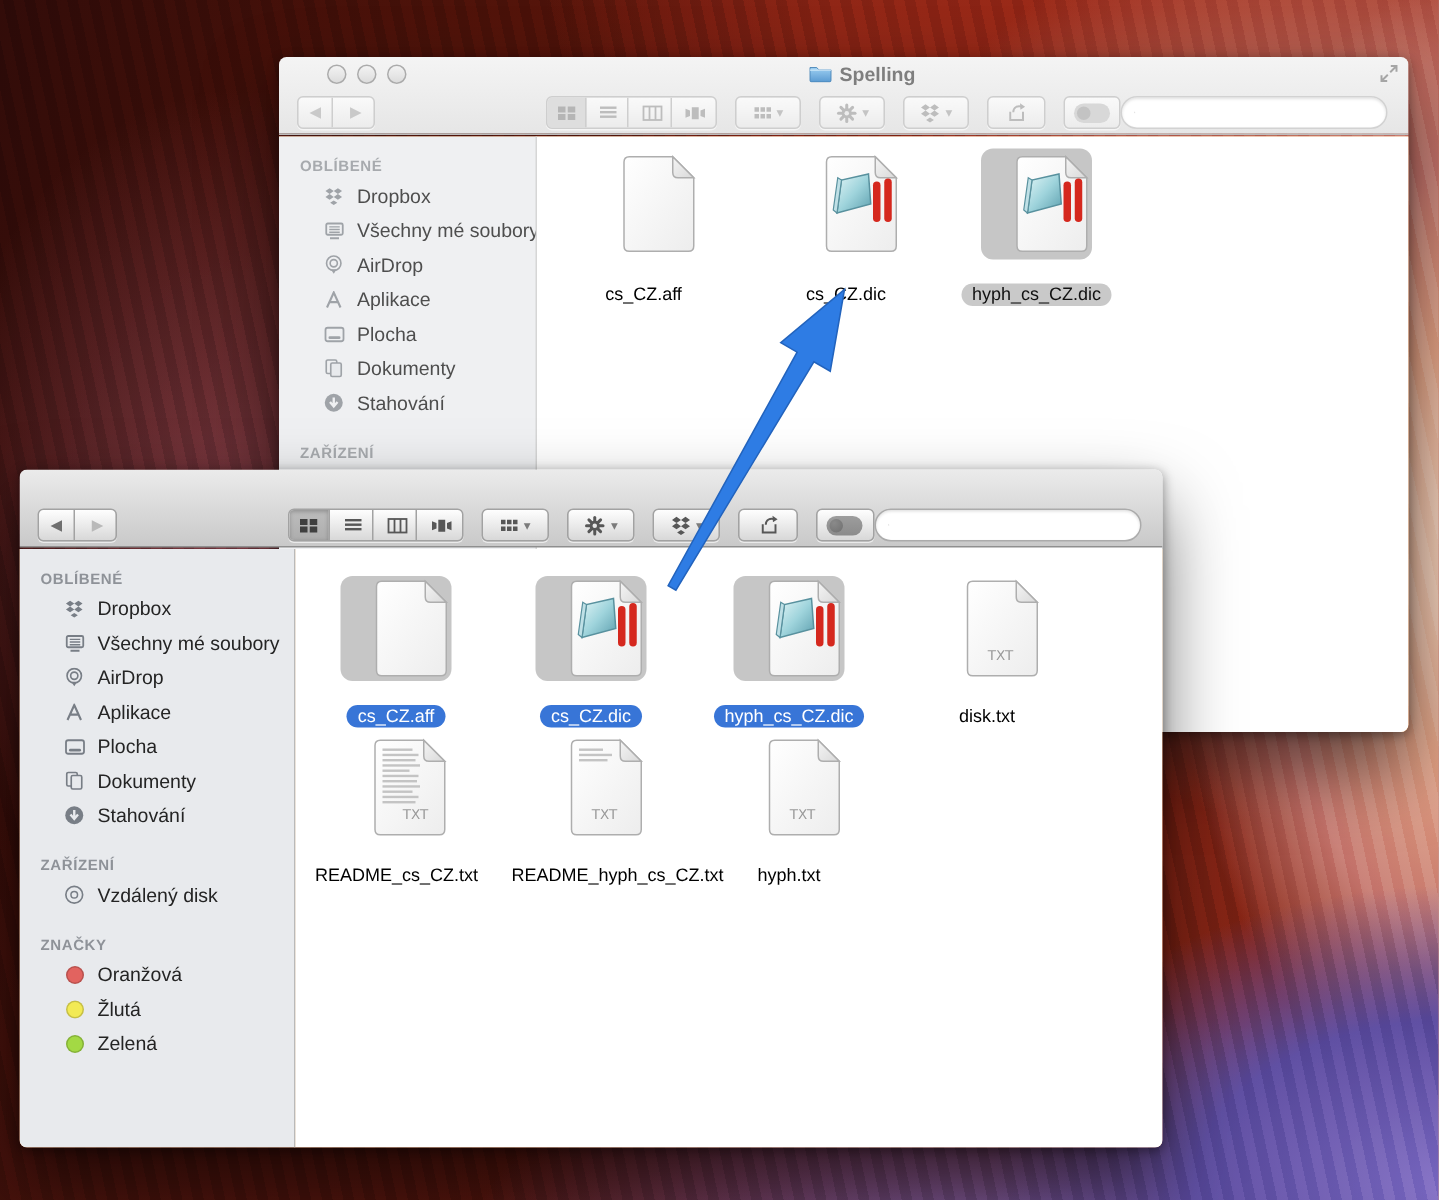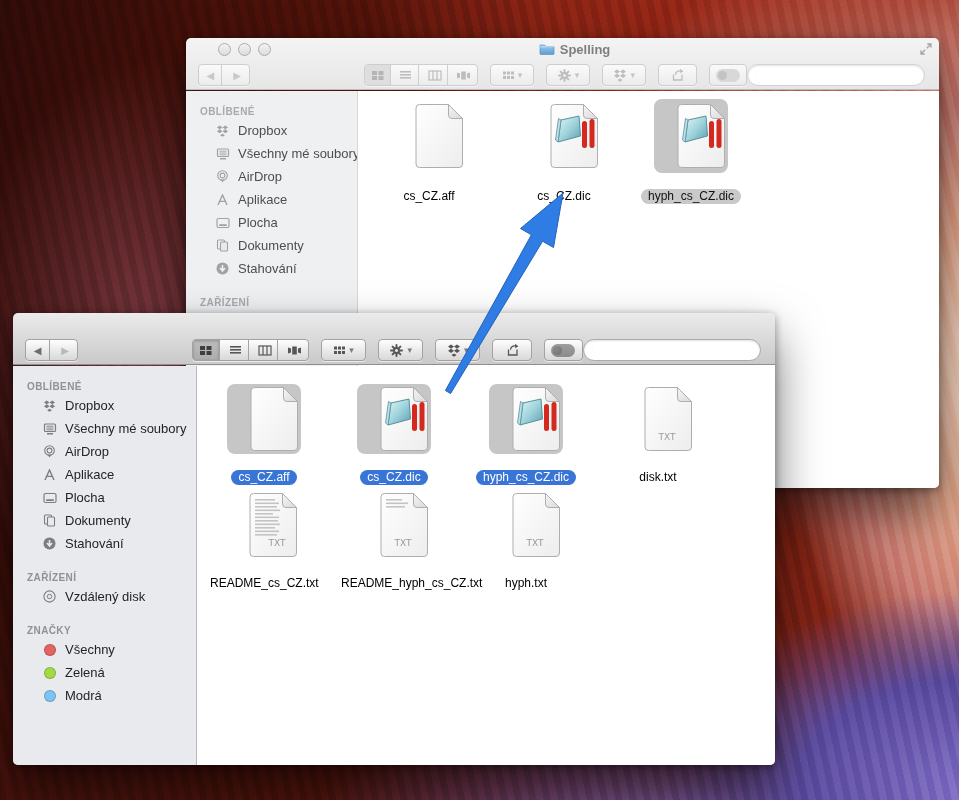--- a/index.html
+++ b/index.html
@@ -540,33 +540,33 @@
             </span>
             <span>Vzdálený disk</span>
           </div>
       </div>
       <div class="sb-sec">
         <div class="sb-head">ZNAČKY</div>
         <div class="sb-item">
             <span class="sb-ico">
               <span class="tagdot" style="background: rgb(226, 99, 95);"></span>
             </span>
-            <span>Všechny</span>
+            <span>Oranžová</span>
+          </div>
+        <div class="sb-item">
+            <span class="sb-ico">
+              <span class="tagdot" style="background: rgb(242, 234, 84);"></span>
+            </span>
+            <span>Žlutá</span>
           </div>
         <div class="sb-item">
             <span class="sb-ico">
               <span class="tagdot" style="background: rgb(163, 217, 68);"></span>
             </span>
             <span>Zelená</span>
-          </div>
-        <div class="sb-item">
-            <span class="sb-ico">
-              <span class="tagdot" style="background: rgb(124, 196, 242);"></span>
-            </span>
-            <span>Modrá</span>
           </div>
       </div>
     </div>
     <div class="content">
 
       <div class="file sel" style="left:6px; top:18px;">
         <div class="plate">
             <svg width="56" height="66" viewBox="0 0 56 66">
               <path d="M9.5 1.5 H38.5 L52.5 15.5 V61 q0 3.5 -3.5 3.5 H9.5 q-3.5 0 -3.5 -3.5 V5 q0 -3.5 3.5 -3.5 Z" fill="url(#pg)" stroke="#aeaeae"></path>
               <path d="M38.5 1.5 L52.5 15.5 H42 q-3.5 0 -3.5 -3.5 Z" fill="url(#fold)" stroke="#aeaeae"></path>

